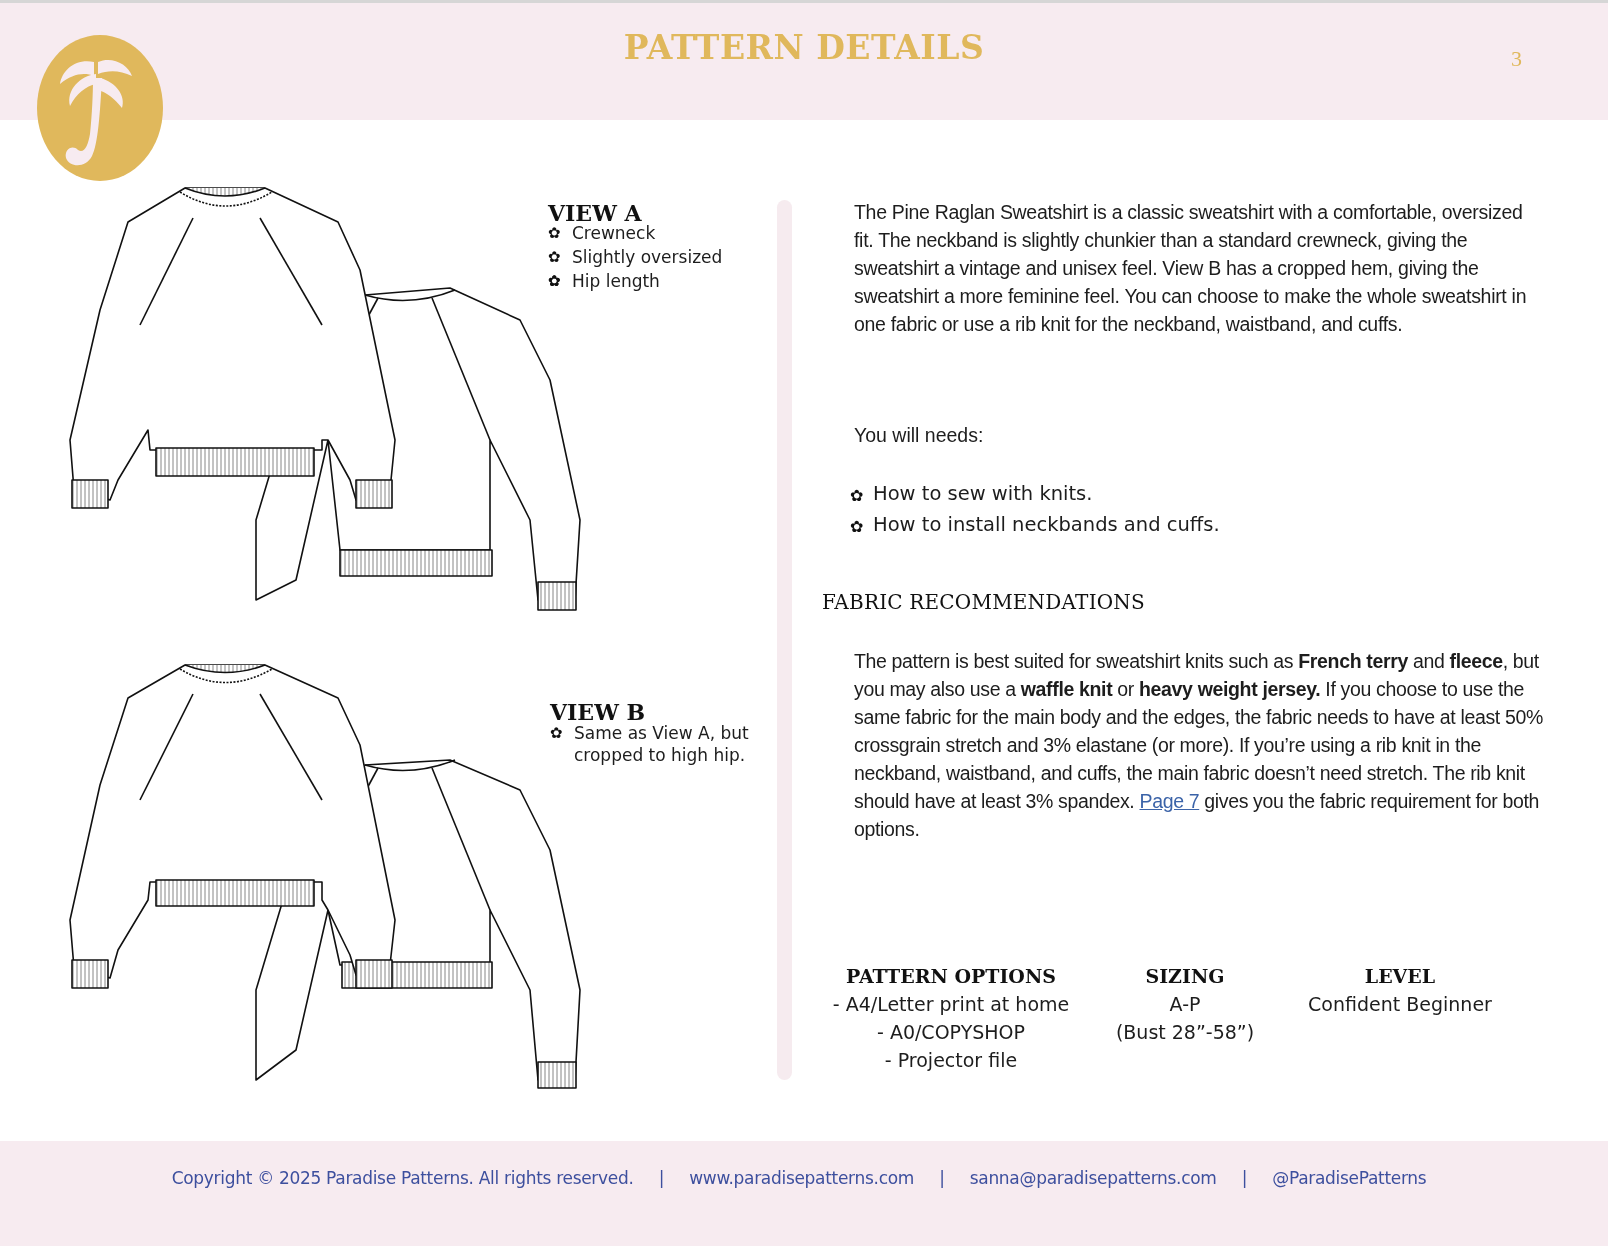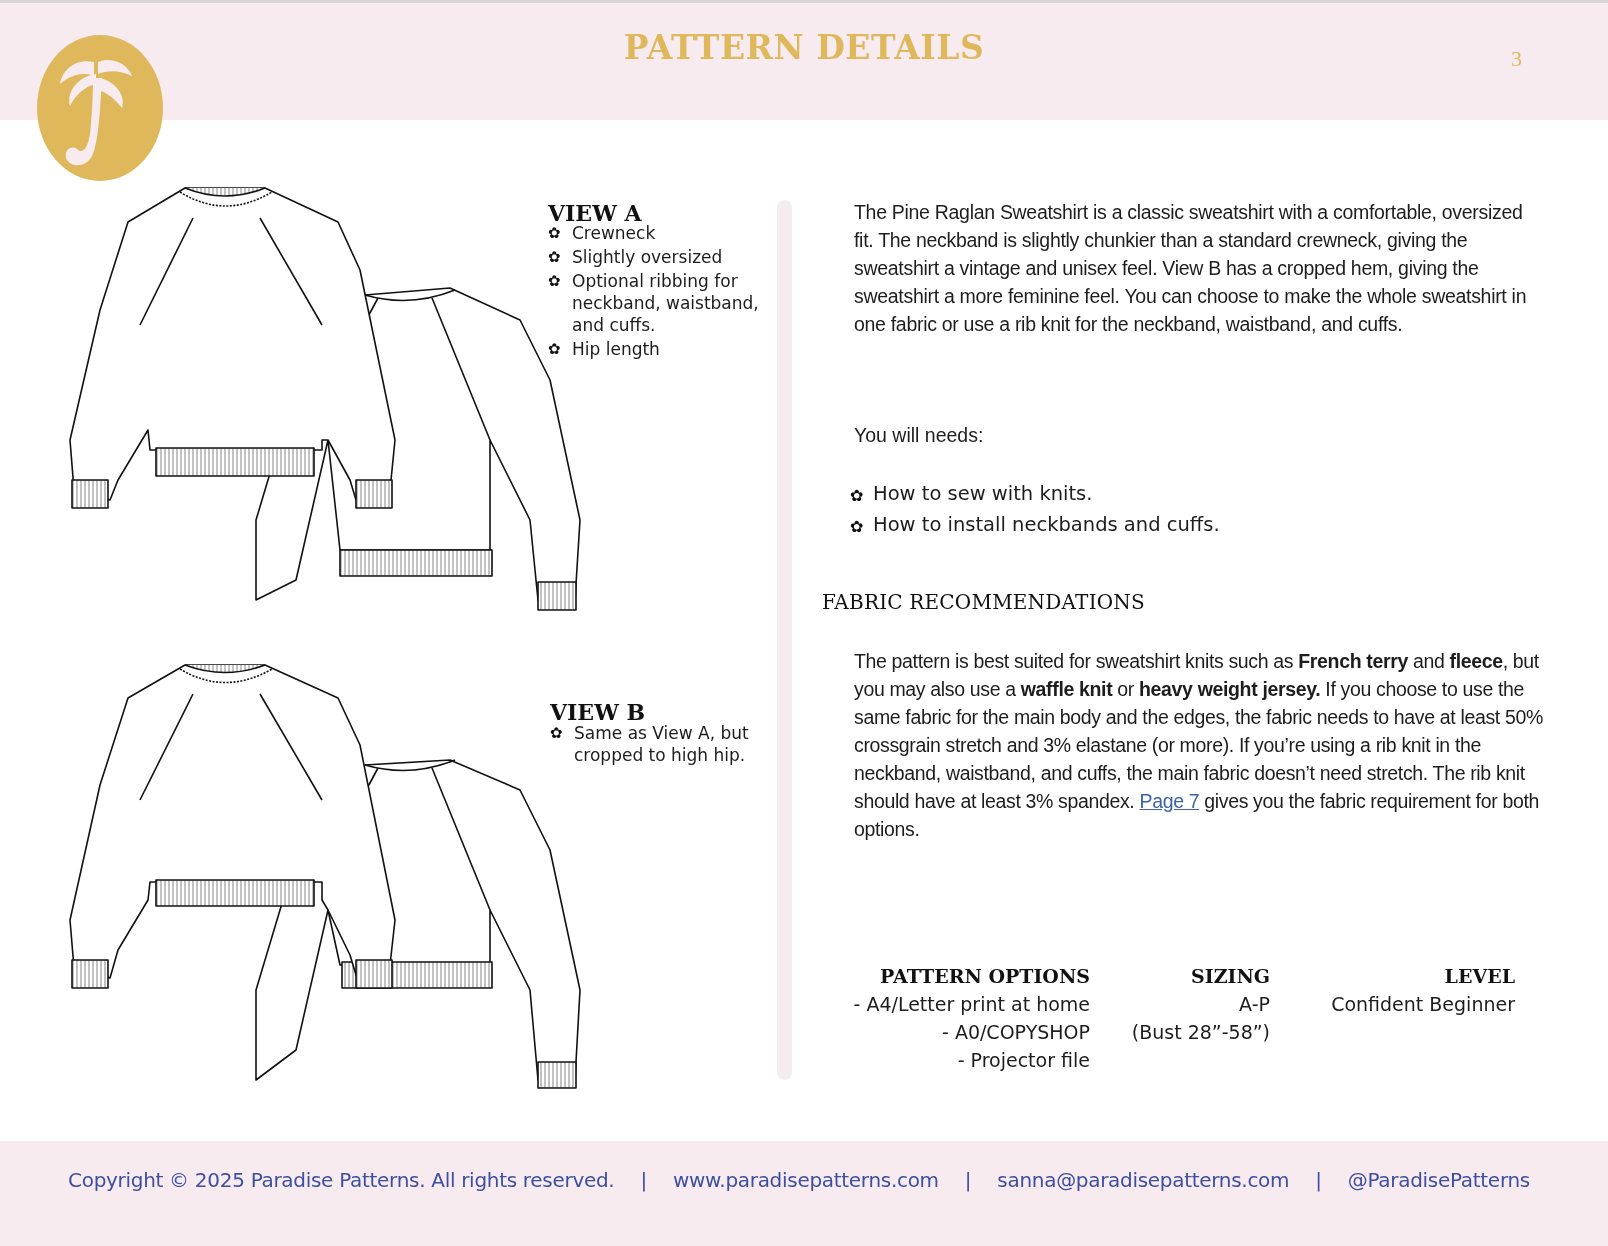--- a/index.html
+++ b/index.html
@@ -27,26 +27,26 @@
   .intro { top: 198px; letter-spacing: -0.3px; }
   .learn-label { top: 421px; }
   .learn-list { position: absolute; left: 850px; top: 478px; list-style: none; font-size: 19.5px; line-height: 31px; }
   .learn-list li { position: relative; padding-left: 23px; }
   .learn-list .bullet { font-size: 16px; top: 2px; }
   .section-heading { position: absolute; left: 822px; top: 590px; font-family: "DejaVu Serif", serif; font-weight: normal; font-size: 20px; letter-spacing: 0.2px; color: #111; }
   .fabric { top: 647px; letter-spacing: -0.35px; }
   .fabric b { font-weight: bold; }
   .link { color: #3b63a8; text-decoration: underline; }
 
-  .spec-col { position: absolute; top: 962px; text-align: right; font-family: "DejaVu Sans", sans-serif; font-size: 19px; line-height: 28px; color: #1d1d1d; }
+  .spec-col { position: absolute; top: 962px; text-align: center; font-family: "DejaVu Sans", sans-serif; font-size: 19px; line-height: 28px; color: #1d1d1d; }
   .spec-title { font-family: "DejaVu Serif", serif; font-weight: bold; font-size: 19px; color: #111; margin-bottom: 0; }
 
   .footer-band { position: absolute; left: 0; top: 1141px; width: 1608px; height: 105px; background: #f7ebf0; }
   .footer { position: absolute; left: 0; top: 1168px; width: 1570px; text-align: center; font-family: "DejaVu Sans", sans-serif;
-    font-size: 20px; color: #3d4f9e; letter-spacing: -0.3px; white-space: nowrap; padding-left: 28px; }
+    font-size: 17px; color: #3d4f9e; letter-spacing: -0.3px; white-space: nowrap; padding-left: 28px; }
   .footer .sep { margin: 0 20px; }
 </style>
 </head>
 <body>
 
 <div class="top-rule"></div>
 <div class="header-band"></div>
 <div class="page-title">PATTERN DETAILS</div>
 <div class="page-number">3</div>
 
@@ -87,21 +87,21 @@
     <path d="M120 12 Q165 40 212 12" fill="none" stroke-dasharray="2 1.5"></path>
     <path d="M133 38 L80 145" fill="none"></path>
     <path d="M200 38 L262 145" fill="none"></path>
   </g>
 </svg>
 
 <div class="view-label" style="left:548px;top:200px">VIEW A</div>
 <ul class="view-list" style="left:548px;top:222px;width:225px">
   <li><span class="bullet">✿</span><span>Crewneck</span></li>
   <li><span class="bullet">✿</span><span>Slightly oversized</span></li>
-  <li><span class="bullet">✿</span><span>Optional ribbing for neckband, waistband, and cuffs.</span></li>
+  <li><span class="bullet">✿</span></li>
   <li><span class="bullet">✿</span><span>Hip length</span></li>
 </ul>
 
 <svg class="illus" style="left:60px;top:660px;width:530px;height:440px" viewBox="0 0 530 440">
   <defs>
     <pattern id="rib2" width="4" height="10" patternUnits="userSpaceOnUse">
       <rect width="4" height="10" fill="#fff"></rect>
       <line x1="1" y1="0" x2="1" y2="10" stroke="#666" stroke-width="0.8"></line>
     </pattern>
   </defs>

